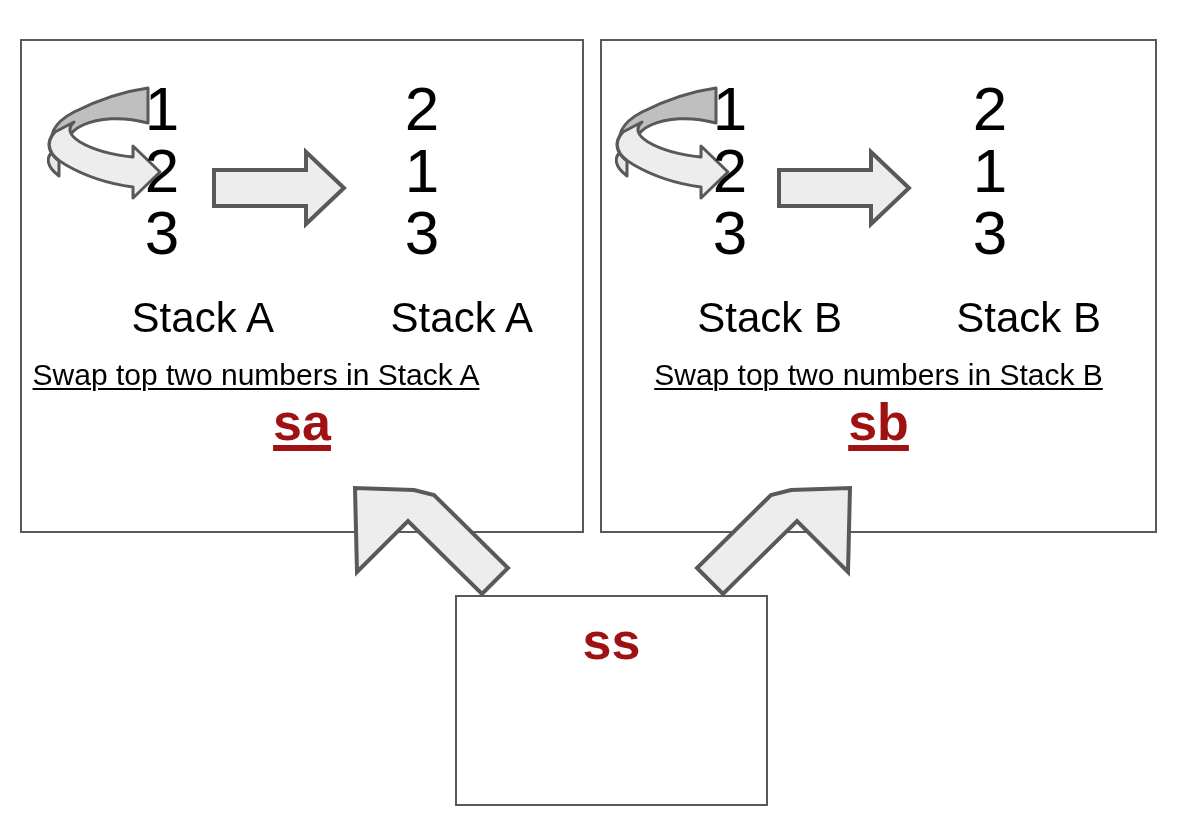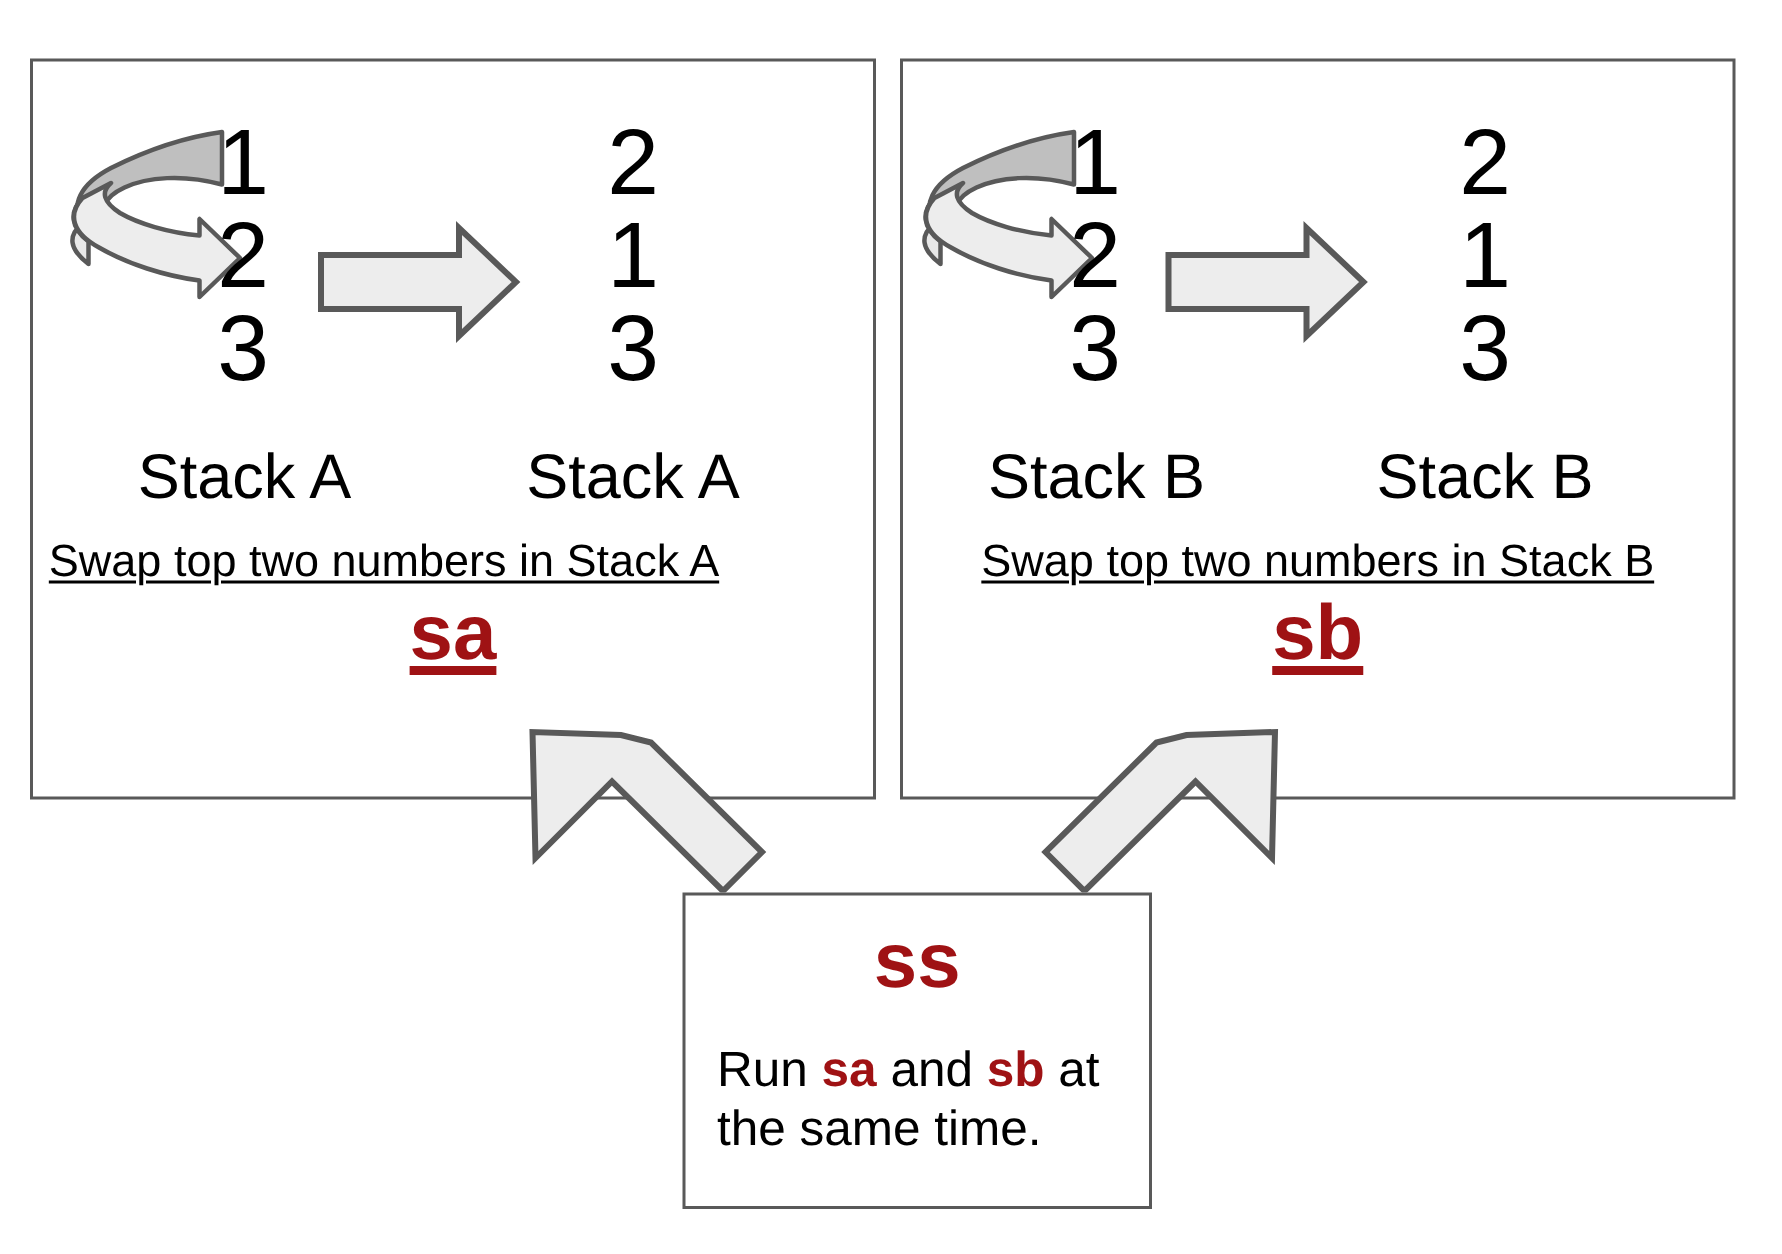--- a/index.html
+++ b/index.html
@@ -41,21 +41,21 @@
     color: #000000;
     letter-spacing: 0px;
   }
   .stack-col .num { display: block; height: 62px; }
 
   
   .stack-caption {
     position: absolute;
     font-size: 42px;
     line-height: 46px;
-    text-align: center;
+    text-align: right;
     color: #000000;
     white-space: nowrap;
   }
 
   
   .desc {
     position: absolute;
     font-size: 30px;
     line-height: 34px;
     text-align: center;
@@ -192,17 +192,14 @@
 
     <polygon points="355,488 357,572 408,521 482,594 508,568 434,495 414,490" fill="#ededed" stroke="#595959" stroke-width="4" stroke-linejoin="miter"></polygon>
 
     <polygon points="850,488 848,572 797,521 723,594 697,568 771,495 791,490" fill="#ededed" stroke="#595959" stroke-width="4" stroke-linejoin="miter"></polygon>
   </svg>
 
   <div class="panel" id="panel-ss"></div>
 
   <div id="ss-title" style="color:#9F1214; text-decoration-color:#9F1214;">ss</div>
 
-  <div id="ss-body">
-    <span>Run </span><b style="color:#9F1214;">sa</b><span> and </span><b style="color:#9F1214;">sb</b><span> at the same time.</span>
-  </div>
 
 </div>
 
 </body></html>

